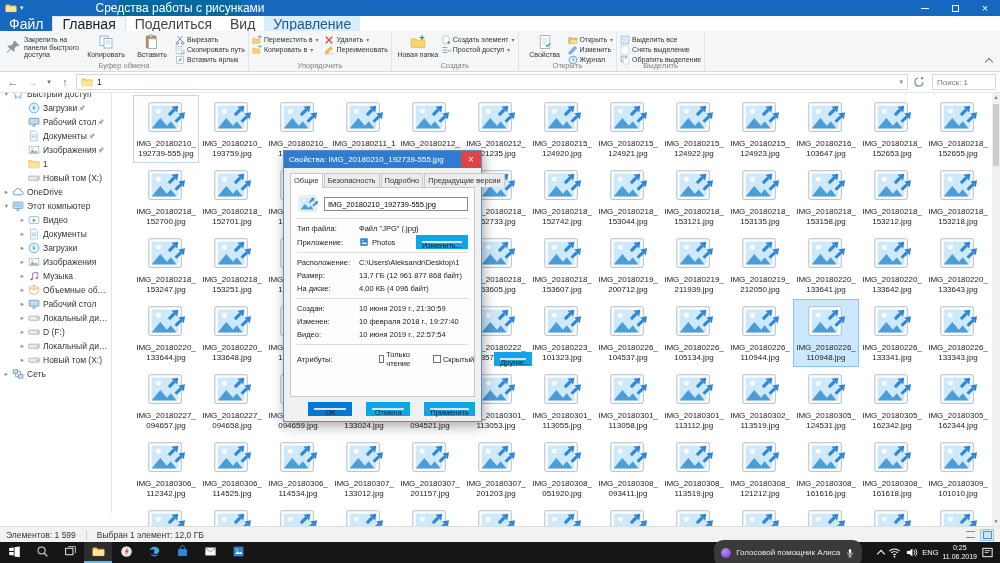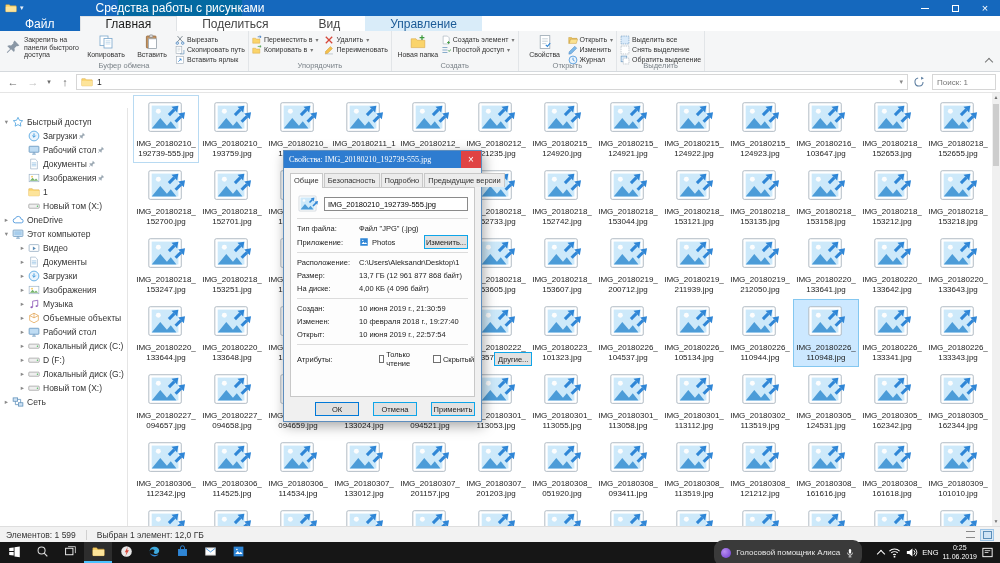--- a/index.html
+++ b/index.html
@@ -15,21 +15,21 @@
   #titlebar .qat{display:flex;align-items:center;gap:3px;padding:0 5px;}
   .qat-chev{font-size:7px;color:#e8f1fa;}
   .context-title{position:absolute;left:118px;top:0;height:16px;width:124px;background:#0369a1;color:#fff;font-size:12px;display:flex;align-items:center;justify-content:center;white-space:nowrap;}
   .win-controls{margin-left:auto;display:flex;height:100%;}
   .wc{width:30px;height:100%;display:flex;align-items:center;justify-content:center;color:#fff;font-size:11px;line-height:10px;}
   .wc-min{width:8px;height:1px;background:#fff;display:block;}
   .wc-max{width:7px;height:7px;border:1px solid #fff;display:block;}
 
   
   #tabrow{position:absolute;left:0;top:16px;width:1000px;height:15px;background:#fff;display:flex;align-items:stretch;z-index:4;}
-  .tab{padding:0 25px;display:flex;align-items:center;font-size:12px;color:#444;}
+  .tab{padding:0 9px;display:flex;align-items:center;font-size:14px;color:#444;}
   .tab.file-tab{background:#1568bd;color:#fff;}
   .tab.active{background:#f5f6f7;border:1px solid #e0e3e6;border-bottom:none;color:#1b1b1b;}
   .tab.manage-tab{background:#d9ecf9;color:#1b5a96;}
 
   
   #ribbon{position:absolute;left:0;top:31px;width:1000px;height:41px;background:#f5f6f7;border-bottom:1px solid #d5d9dd;display:flex;z-index:4;}
   .rgroup{height:100%;position:relative;display:flex;align-items:flex-start;padding:2px 3px 10px 3px;border-right:1px solid #e2e5e8;}
   .glabel{position:absolute;bottom:1px;left:0;right:0;text-align:center;font-size:7.5px;color:#7a8288;white-space:nowrap;}
   .bigbtn{display:flex;flex-direction:column;align-items:center;width:46px;height:29px;padding:1px 2px;font-size:7px;line-height:7.5px;text-align:center;color:#333;}
   .bigbtn .icon{margin-bottom:1px;}
@@ -42,21 +42,21 @@
   
   #addressbar{position:absolute;left:0;top:72px;width:1000px;height:21px;background:#fff;border-bottom:1px solid #e5e5e5;display:flex;align-items:center;padding:0 4px;gap:2px;z-index:4;}
   .nav-btn{width:18px;height:16px;display:flex;align-items:center;justify-content:center;color:#6a6a6a;font-size:11px;}
   .nav-btn.small{width:10px;font-size:7px;}
   .nav-btn.disabled{color:#c0c0c0;}
   .addr-field{flex:1;height:16px;border:1px solid #d6d6d6;background:#fff;display:flex;align-items:center;gap:4px;padding:0 4px;font-size:8.5px;}
   .addr-chev{margin-left:auto;font-size:7px;color:#888;}
   .search-field{width:64px;height:16px;border:1px solid #d6d6d6;background:#fff;display:flex;align-items:center;padding:0 4px;color:#777;font-size:8px;margin-left:2px;}
 
   
-  #sidebar{position:absolute;left:0;top:108px;width:128px;height:433px;background:#fff;border-right:1px solid #e5e5e5;padding-top:7px;overflow:hidden;font-size:8.5px;z-index:2;}
+  #sidebar{position:absolute;left:0;top:80px;width:112px;height:433px;background:#fff;border-right:1px solid #e5e5e5;padding-top:7px;overflow:hidden;font-size:8.5px;z-index:2;}
   .nav-item{display:flex;align-items:center;height:14px;color:#333;white-space:nowrap;}
   .nav-item .chev{width:9px;text-align:center;color:#8a8a8a;font-size:6.5px;flex:none;}
   .nav-item .icon{margin:0 3px 0 1px;}
   .lvl0{padding-left:2px;}
   .lvl1{padding-left:18px;}
   .nlabel{overflow:hidden;text-overflow:ellipsis;}
   .pin{width:8px;height:8px;margin-left:3px;}
 
   
   #content{position:absolute;left:129px;top:93px;width:863px;height:433px;background:#fff;overflow:hidden;z-index:1;}
@@ -92,35 +92,35 @@
   .alice .icon{width:10px;height:10px;}
   .tray{display:flex;align-items:center;gap:4px;margin-right:6px;text-align:right;}
   .tray-chev{width:6px;height:6px;border-left:1.3px solid #fff;border-top:1.3px solid #fff;transform:rotate(45deg);margin-top:2px;}
   .ticon{width:13px;height:13px;display:inline-block;}
   .tlang{font-size:7.5px;}
   .tclock{display:flex;flex-direction:column;align-items:center;font-size:7px;line-height:8.5px;}
 
   
   #dialog{position:absolute;left:283px;top:150px;width:199px;height:272px;background:#f0f0f0;border:1px solid #5e8ebe;box-shadow:2px 4px 12px rgba(0,0,0,.35);z-index:50;display:flex;flex-direction:column;}
   .dlg-title{height:17px;background:#2e7cd0;display:flex;align-items:center;color:#fff;font-size:8px;padding-left:5px;}
-  .dlg-title-text{flex:1;white-space:nowrap;overflow:hidden;font-family:Liberation Serif, serif;}
+  .dlg-title-text{flex:1;white-space:nowrap;overflow:hidden;}
   .dlg-close{width:20px;height:100%;background:#e04343;color:#fff;display:flex;align-items:center;justify-content:center;font-size:10px;}
   .dlg-body{flex:1;padding:4px 6px 5px;display:flex;flex-direction:column;}
   .dlg-tabs{display:flex;align-items:center;height:15px;}
   .dtab{font-size:7.5px;padding:2px 3px;border:1px solid #c8c8c8;border-bottom:none;background:#ececec;color:#333;margin-right:1px;white-space:nowrap;}
   .dtab.active{background:#fdfdfd;position:relative;top:1px;padding-bottom:3px;}
   .dlg-page{flex:1;border:1px solid #c8c8c8;background:#fdfdfd;padding:5px 6px 3px;display:flex;flex-direction:column;}
   .drow{display:flex;align-items:center;min-height:13px;font-size:7.5px;color:#1b1b1b;}
   .name-row{gap:5px;min-height:20px;}
   .dlg-input{flex:1;height:14px;border:1px solid #8a8a8a;font-size:7.5px;padding:0 3px;font-family:"Liberation Sans","DejaVu Sans",sans-serif;}
   .dsep{height:1px;background:#dcdcdc;margin:3px 0;}
   .dlabel{width:62px;flex:none;color:#1b1b1b;}
   .dvalue{flex:1;white-space:nowrap;overflow:hidden;}
   .dvalue.app{display:flex;align-items:center;gap:3px;}
-  .dbtn{height:14px;min-width:44px;border:1px solid #0ea5e9;background:#e1e1e1;font-size:7.5px;color:#1b1b1b;font-family:"Liberation Sans","DejaVu Sans",sans-serif;}
+  .dbtn{height:14px;min-width:44px;border:6px solid #0ea5e9;background:#e1e1e1;font-size:7.5px;color:#1b1b1b;font-family:"Liberation Sans","DejaVu Sans",sans-serif;}
   .dbtn.primary{border-color:#0078d7;}
   .drow.attrs{gap:20px;margin-top:2px;}
   .chk{display:flex;align-items:center;gap:2px;}
   .chk .box{width:8px;height:8px;border:1px solid #707070;background:#fff;display:inline-block;}
   .dlg-buttons{display:flex;justify-content:flex-end;gap:14px;padding-top:5px;}
 </style>
 </head>
 <body>
 
 <div id="titlebar">
@@ -2741,21 +2741,21 @@
       <div class="dsep"></div>
       <div class="drow">
           <span class="dlabel">Создан:</span>
           <span class="dvalue">10 июня 2019 г., 21:30:59</span>
         </div>
       <div class="drow">
           <span class="dlabel">Изменен:</span>
           <span class="dvalue">10 февраля 2018 г., 19:27:40</span>
         </div>
       <div class="drow">
-          <span class="dlabel">Открыт:</span>
+          <span class="dlabel">Видео:</span>
           <span class="dvalue">10 июня 2019 г., 22:57:54</span>
         </div>
       <div class="dsep"></div>
       <div class="drow attrs">
         <span class="dlabel">Атрибуты:</span>
         <label class="chk">
             <span class="box"></span>
             <span>Только чтение</span>
           </label>
         <label class="chk">

